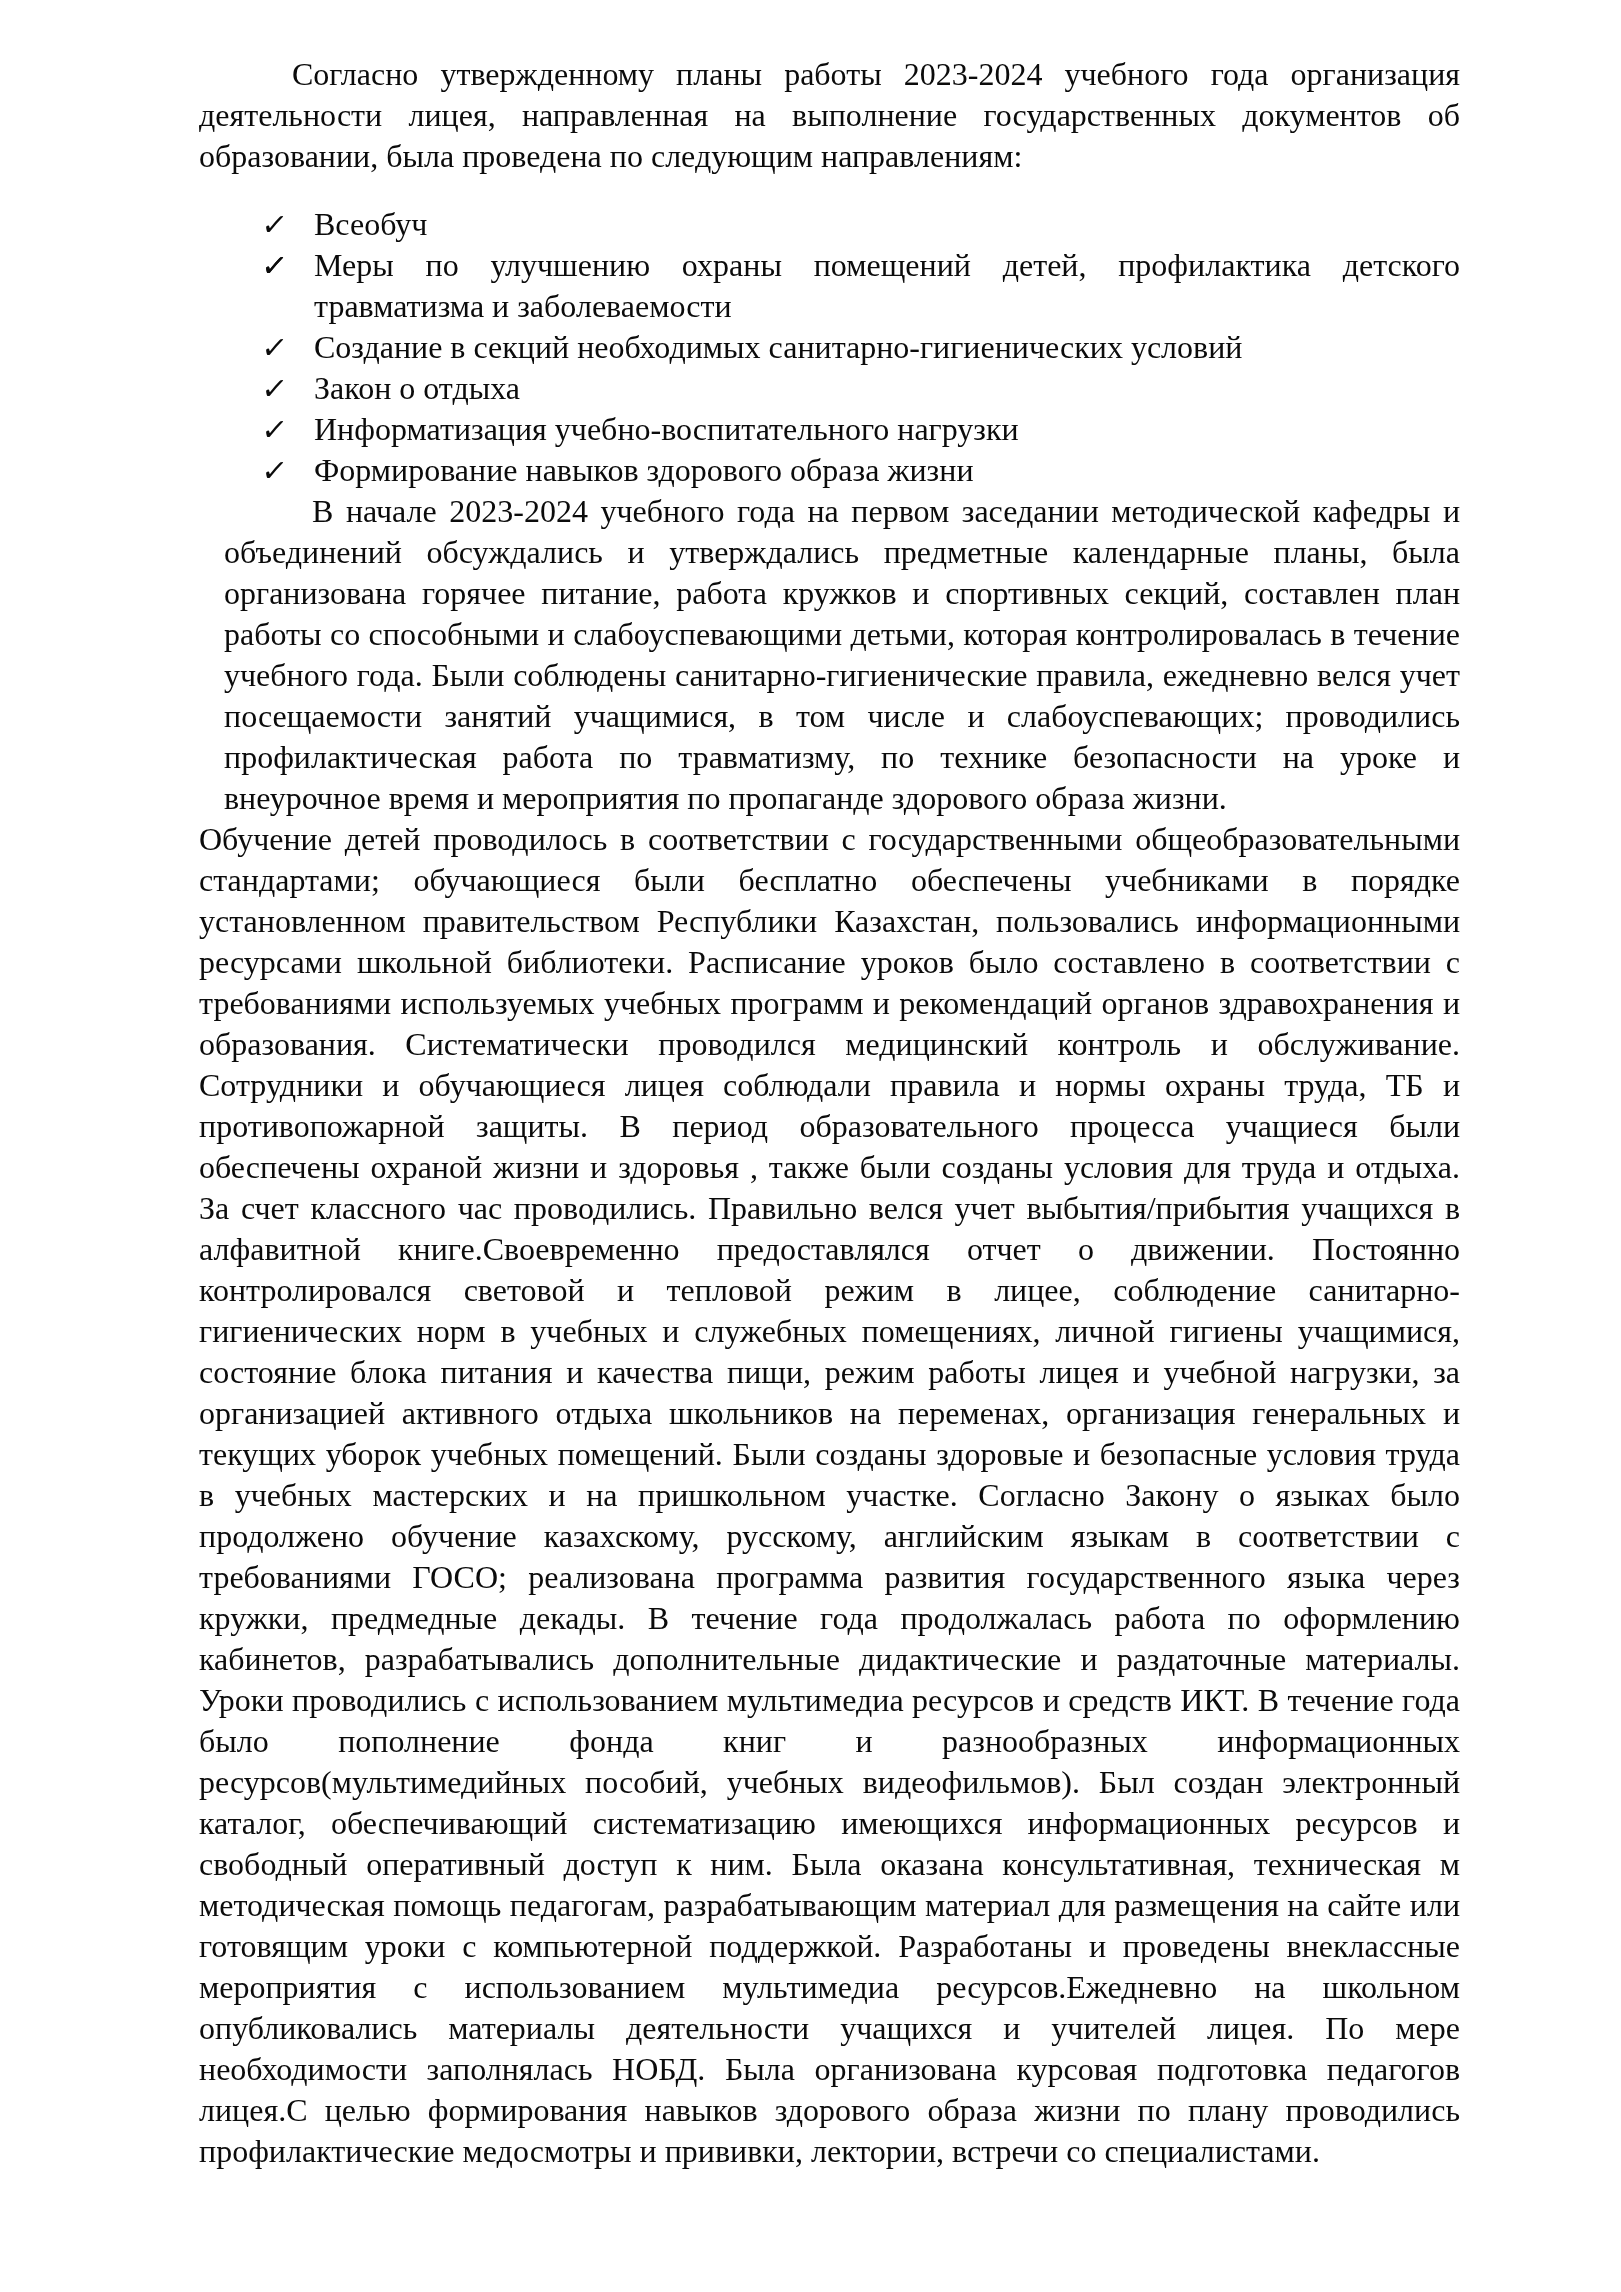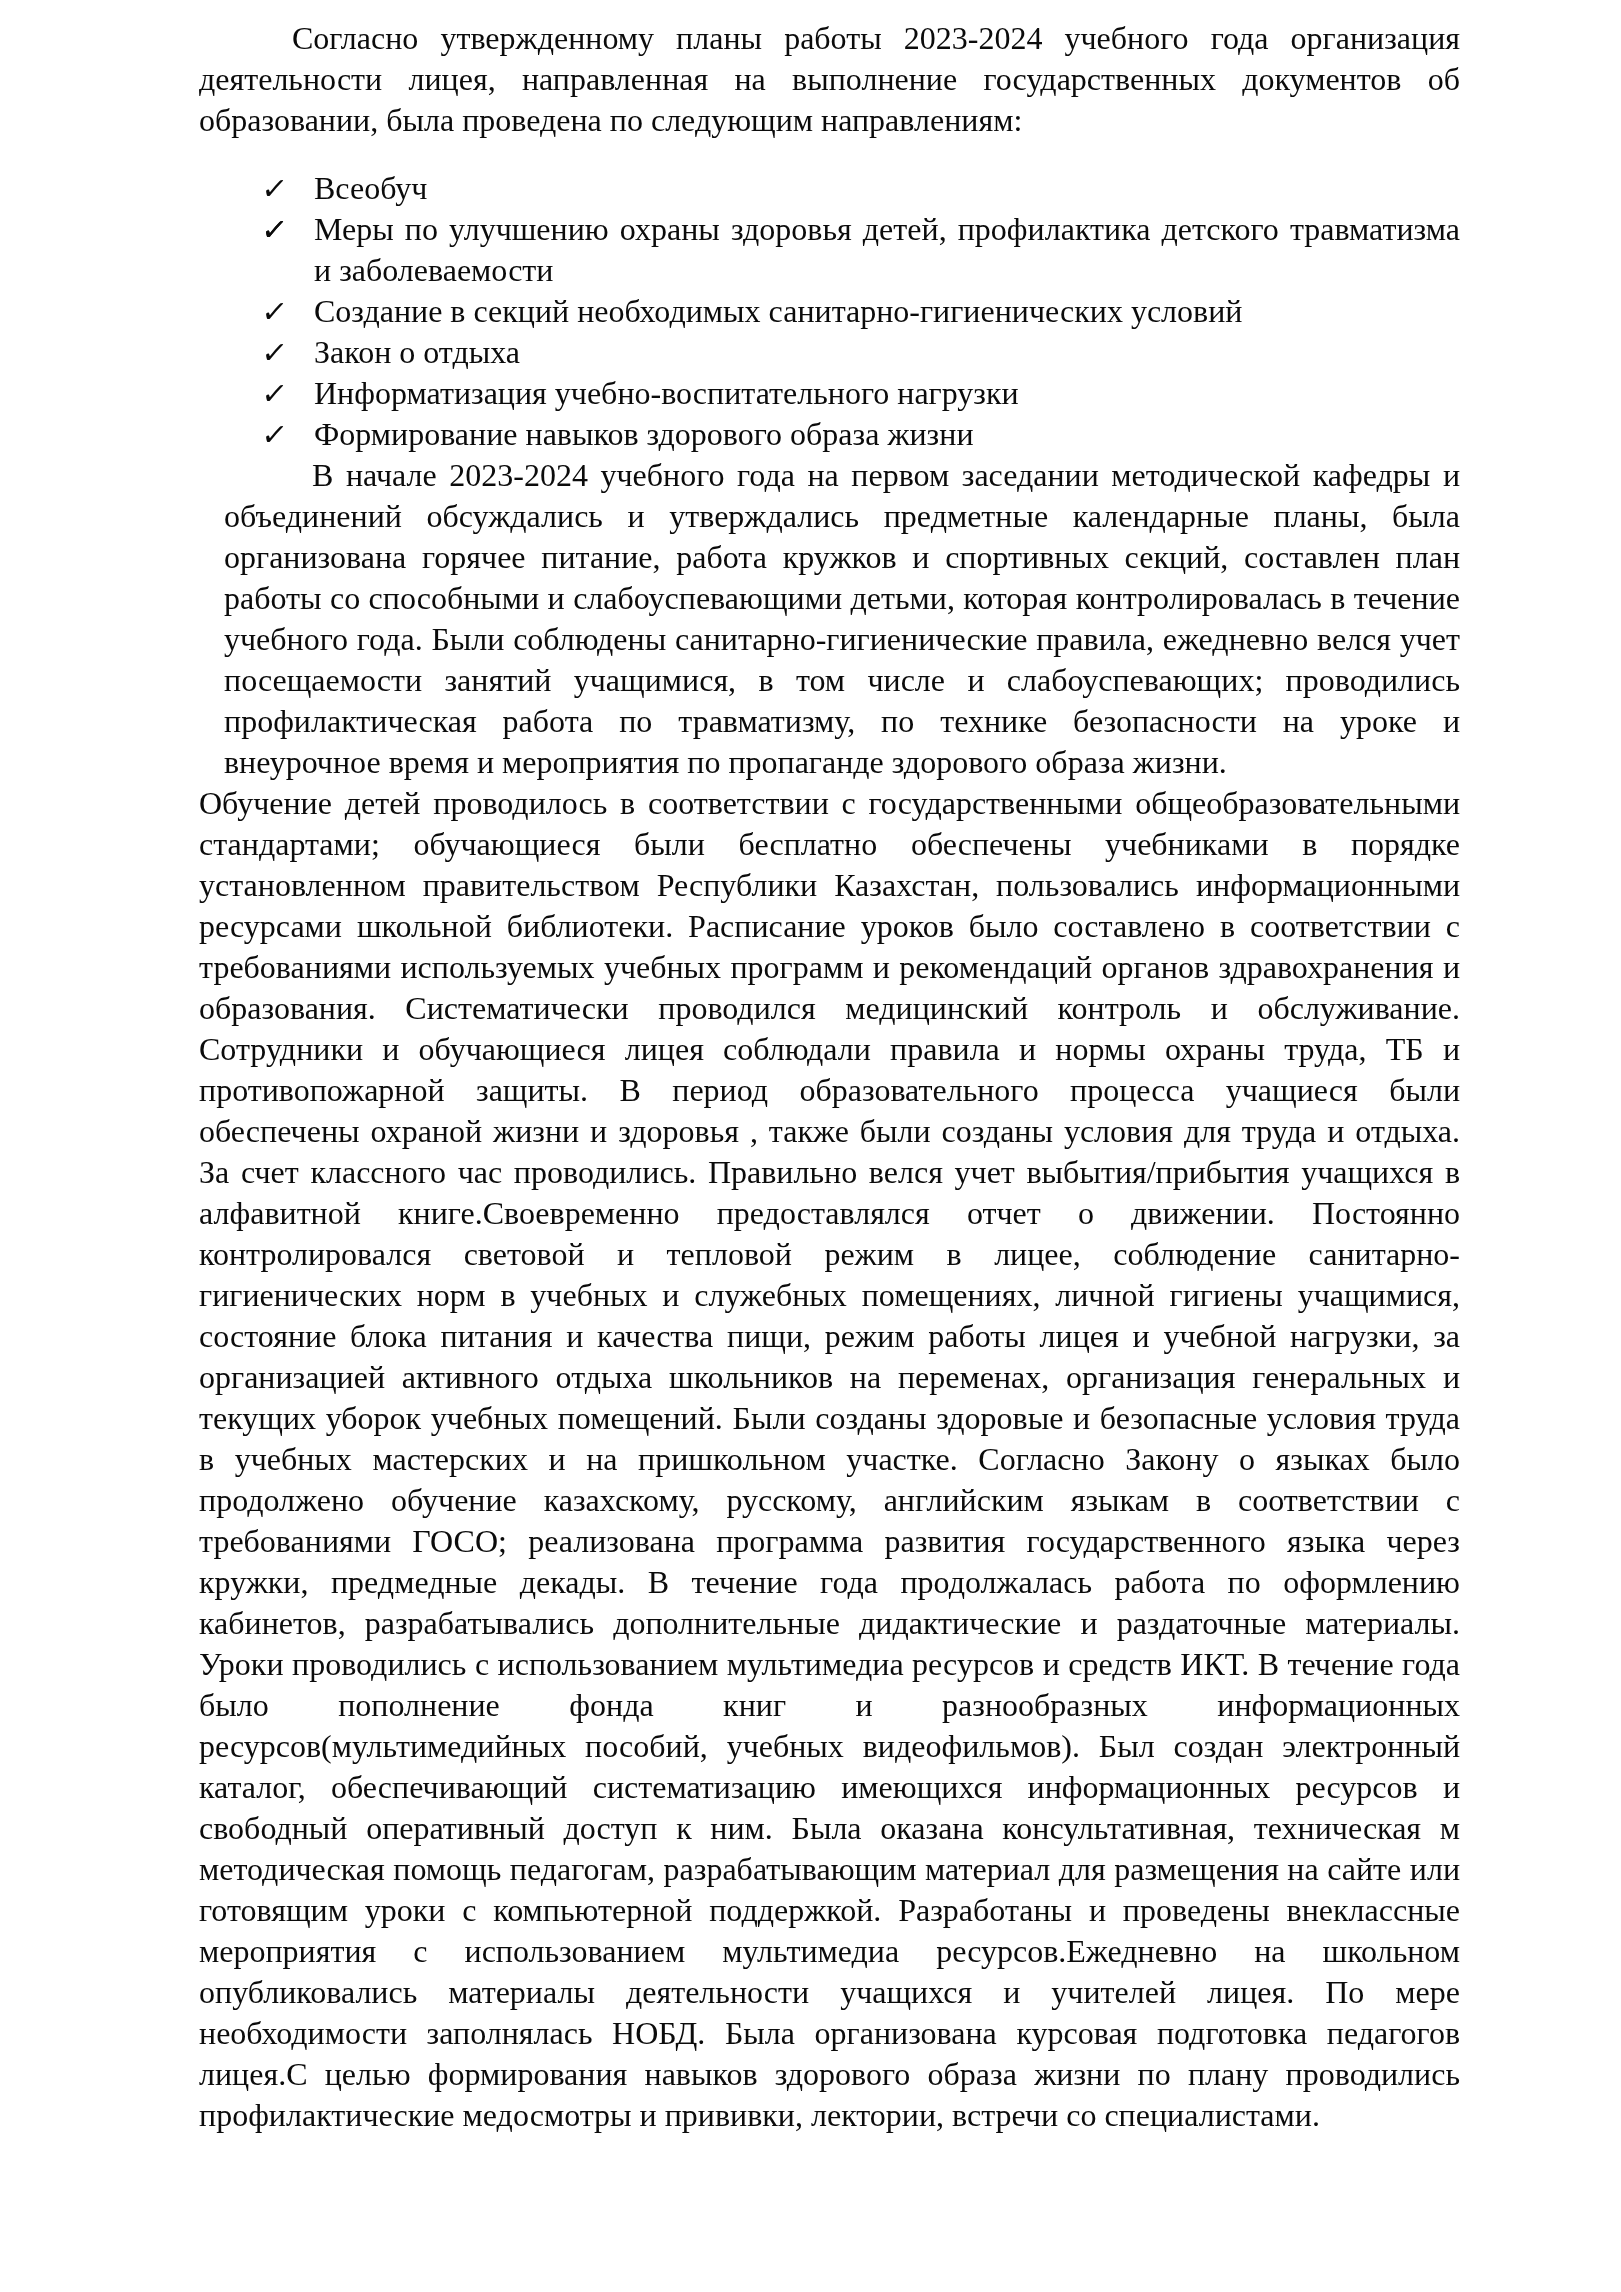--- a/index.html
+++ b/index.html
@@ -6,21 +6,21 @@
     margin: 0;
     padding: 0;
     background: #ffffff;
   }
   .page {
     position: relative;
     width: 1621px;
     height: 2208px;
     background: #ffffff;
     box-sizing: border-box;
-    padding: 18px 161px 0 199px;
+    padding: 54px 161px 0 199px;
     font-family: "Liberation Serif", "DejaVu Serif", serif;
     font-size: 32px;
     line-height: 41px;
     color: #0b0b0b;
     overflow: hidden;
   }
   .para {
     margin: 0;
     text-align: justify;
   }
@@ -62,21 +62,21 @@
   <ul class="checklist">
     <li>
       <span class="checkmark">✓</span>
       <span>Всеобуч</span>
     </li>
     <li>
       <span class="checkmark">✓</span>
     </li>
     <li>
       <span class="checkmark">✓</span>
-      <span>Меры по улучшению охраны здоровья детей, профилактика детского травматизма и заболеваемости</span>
+      <span>Меры по улучшению охраны помещений детей, профилактика детского травматизма и заболеваемости</span>
     </li>
     <li>
       <span class="checkmark">✓</span>
       <span>Создание в секций необходимых санитарно-гигиенических условий</span>
     </li>
     <li>
       <span class="checkmark">✓</span>
       <span>Закон о отдыха</span>
     </li>
     <li>

